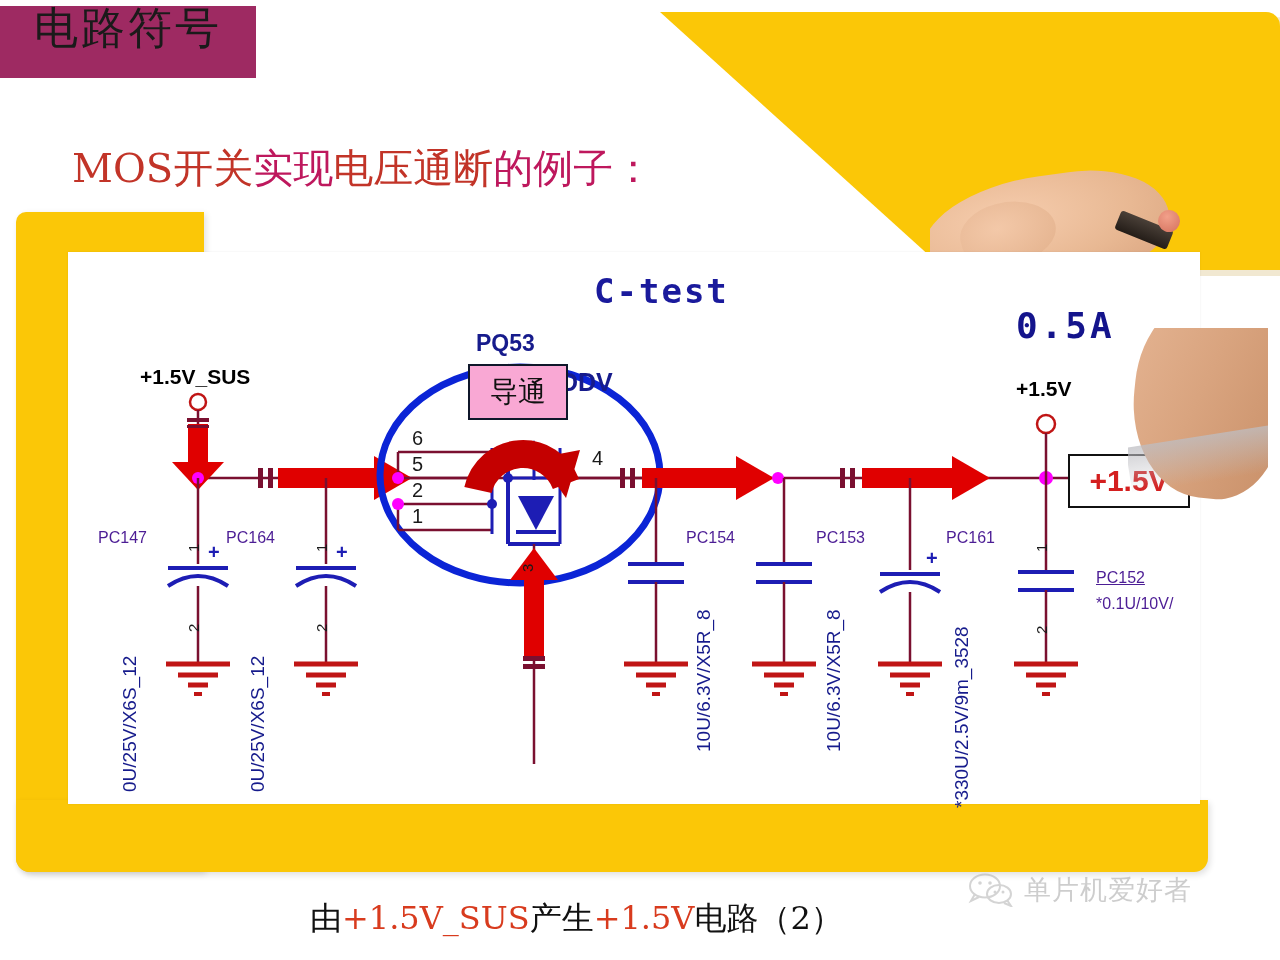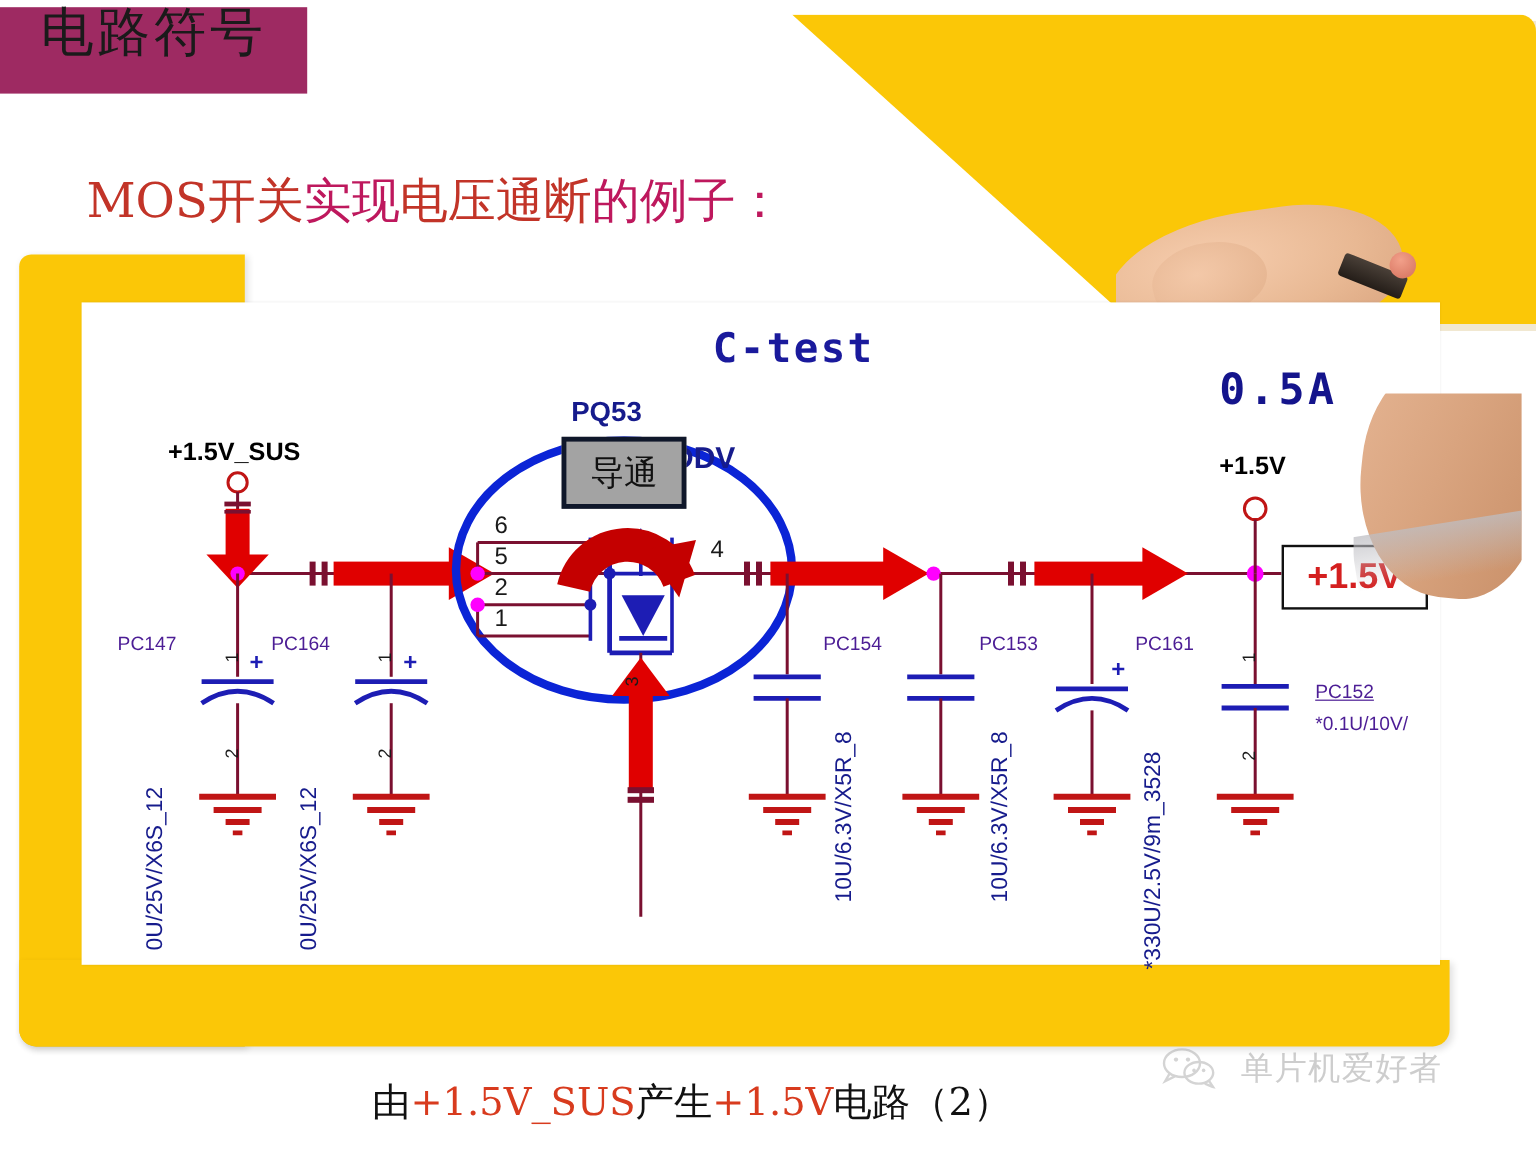--- a/index.html
+++ b/index.html
@@ -116,42 +116,42 @@
     font-family:"DejaVu Sans Mono","Liberation Mono",monospace;
   }
   .lbl-amp{
     color:#14148C;font-size:36px;font-weight:bold;letter-spacing:3px;
     font-family:"DejaVu Sans Mono","Liberation Mono",monospace;
   }
   .lbl-pq{color:#161B8C;font-size:23px;font-weight:bold;}
   .lbl-ddv{color:#161B8C;font-size:25px;font-weight:bold;}
 
   .badge-teal{
-    position:absolute;background:#a3a3a3;border:4px solid #0f172a;
+    position:absolute;background:#f9a8d4;border:2px solid #0f172a;
     display:flex;align-items:center;justify-content:center;
     font-size:28px;color:#111;font-family:"DejaVu Sans","Liberation Sans",sans-serif;
   }
   .badge-box{
     position:absolute;background:#fff;border:2px solid #111;
     display:flex;align-items:center;justify-content:center;
     font-size:30px;font-weight:bold;color:#D41F1F;
   }
 
   
   .caption{
     position:absolute;left:310px;top:858px;
     font-family:"DejaVu Serif","Liberation Serif",serif;
     font-size:32px;white-space:nowrap;line-height:1;margin-top:44px;
   }
   .caption .red{color:#D83B1E;}
   .caption .blk{color:#111;}
 
   
   .watermark{
-    position:absolute;left:968px;top:872px;display:flex;align-items:center;gap:20px;
+    position:absolute;left:968px;top:872px;display:flex;align-items:center;gap:10px;
     opacity:.42;
   }
   .watermark .wm-text{
     font-family:"DejaVu Sans","Liberation Sans",sans-serif;
     font-size:27px;color:#8a8a8a;letter-spacing:1px;
   }
 </style>
 </head>
 <body>
 

